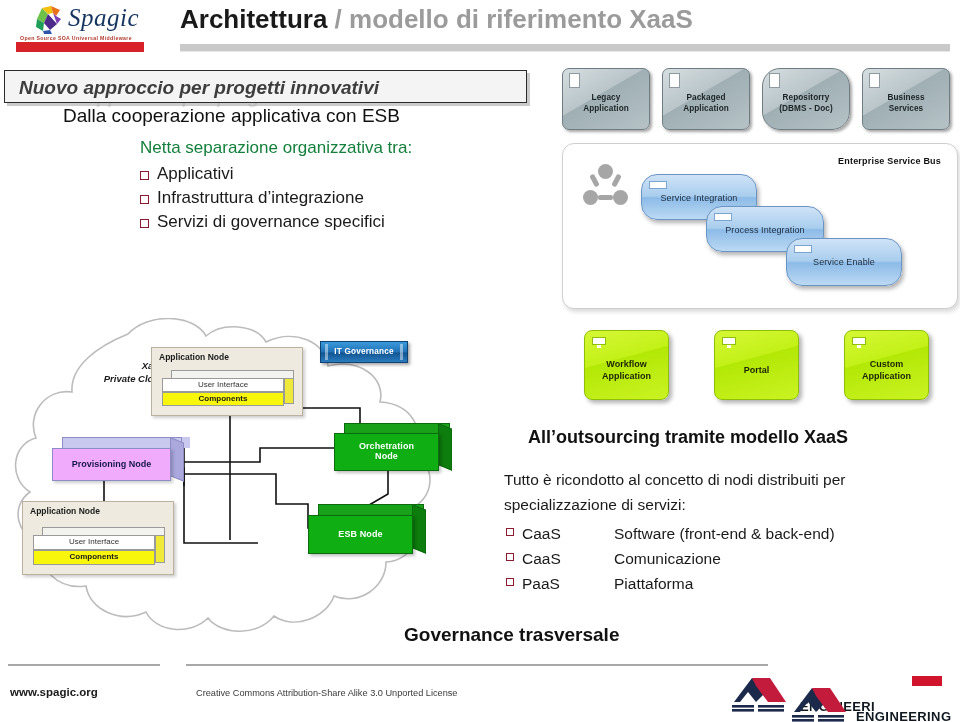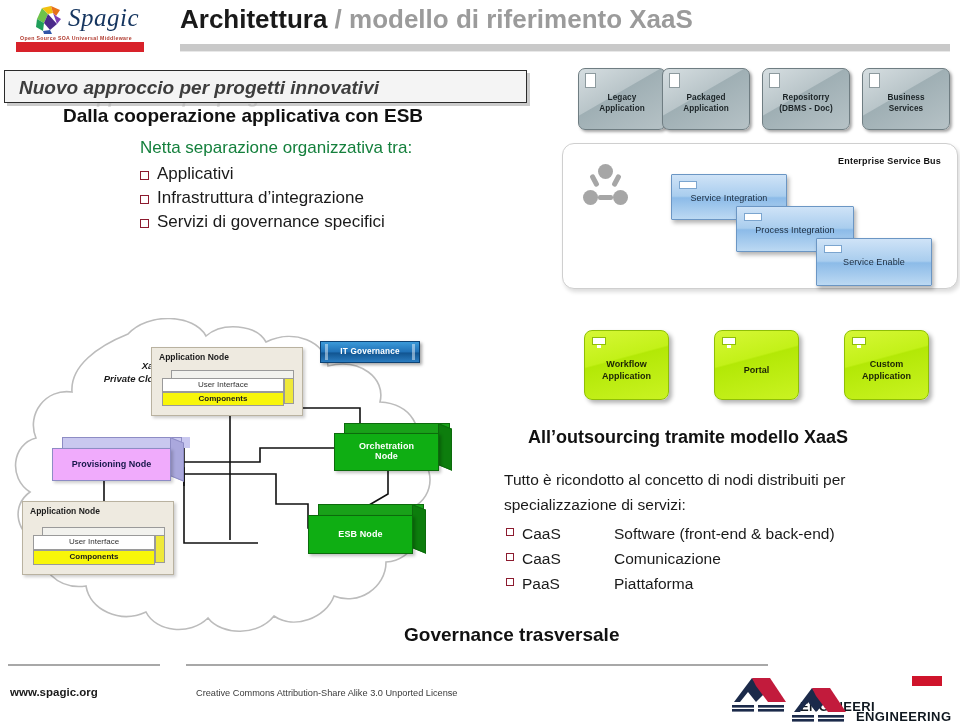--- a/index.html
+++ b/index.html
@@ -32,21 +32,21 @@
   
   .banner{position:absolute;left:4px;top:70px;width:523px;height:33px;
     background:#f4f4f4;border:1px solid #2b2b2b;box-sizing:border-box;
     box-shadow:3px 3px 0 rgba(160,160,160,.55);}
   .banner-text{position:absolute;left:14px;top:6px;font-size:19px;font-style:italic;
     font-weight:bold;color:#3d3d3d;white-space:nowrap;}
   .banner-ghost{position:absolute;left:22px;top:86px;font-size:19px;font-style:italic;
     font-weight:bold;color:#dedede;white-space:nowrap;z-index:0;}
 
   
-  .lead{position:absolute;left:63px;top:105px;font-size:19px;font-weight:bold;
+  .lead{position:absolute;left:63px;top:105px;font-size:19px;font-weight:normal;
     color:#111;white-space:nowrap;}
   .sub-lead{position:absolute;left:140px;top:138px;font-size:17px;color:#15803d;white-space:nowrap;}
   .bullets{position:absolute;left:140px;top:164px;}
   .bullet{display:flex;align-items:flex-start;margin-bottom:4px;font-size:17px;color:#1a1a1a;white-space:nowrap;}
   .bsq{width:7px;height:7px;border:1.4px solid #8c1b2f;background:#fff;
     margin-right:8px;margin-top:7px;flex:0 0 auto;}
   .bsq.small{width:6px;height:6px;}
 
   
   .rt-title{position:absolute;left:528px;top:427px;font-size:18px;font-weight:bold;
@@ -64,60 +64,60 @@
   .esb-apps{position:absolute;left:562px;top:68px;width:396px;height:68px;}
   .appbox{position:absolute;top:0;width:88px;height:62px;border-radius:7px;
     background:linear-gradient(150deg,#d6dee1 0%,#b9c5c9 42%,#9fafb4 43%,#b6c2c6 100%);
     border:1px solid #6f7d82;box-shadow:2px 2px 3px rgba(0,0,0,.35);
     box-sizing:border-box;}
   .appbox .doc{position:absolute;left:6px;top:4px;width:9px;height:13px;background:#fff;
     border:1px solid #8d9a9e;}
   .appbox .lbl{position:absolute;left:0;right:0;top:24px;text-align:center;
     font-size:8.2px;font-weight:bold;color:#1b2326;line-height:10.5px;letter-spacing:.1px;}
 
-  .esb-panel{position:absolute;left:562px;top:143px;width:396px;height:146px;
+  .esb-panel{position:absolute;left:562px;top:143px;width:396px;height:166px;
     border:1px solid #cfcfcf;border-radius:12px;background:#fff;
     box-shadow:2px 3px 4px rgba(0,0,0,.14);box-sizing:border-box;}
   .esb-panel-title{position:absolute;right:16px;top:12px;font-size:9px;font-weight:bold;
     color:#111;letter-spacing:.2px;}
   .nodeicon{position:absolute;left:20px;top:20px;width:46px;height:44px;}
   .nodeicon i{position:absolute;border-radius:50%;background:#a6a6a6;display:block;}
   .nodeicon .n1{left:15px;top:0;width:15px;height:15px;}
   .nodeicon .n2{left:0;top:26px;width:15px;height:15px;}
   .nodeicon .n3{left:30px;top:26px;width:15px;height:15px;}
   .nodeicon .e{position:absolute;background:#a6a6a6;height:5px;border-radius:2px;}
   .nodeicon .e1{left:5px;top:14px;width:13px;transform:rotate(62deg);}
   .nodeicon .e2{left:27px;top:14px;width:13px;transform:rotate(-62deg);}
   .nodeicon .e3{left:15px;top:31px;width:15px;}
 
-  .bluebox{position:absolute;border-radius:1px;box-sizing:border-box;
+  .bluebox{position:absolute;border-radius:16px;box-sizing:border-box;
     border:1px solid #6b96c4;
     background:linear-gradient(180deg,#cfe3f7 0%,#a9cdee 48%,#8cbbe8 52%,#bcd9f3 100%);
-    box-shadow:2px 3px 4px rgba(0,0,0,.3);margin-left:30px;}
+    box-shadow:2px 3px 4px rgba(0,0,0,.3);}
   .bluebox .tag{position:absolute;left:7px;top:6px;width:16px;height:6px;background:#fff;
     border:1px solid #7ba5cf;}
   .bluebox .lbl{position:absolute;left:0;right:0;top:18px;text-align:center;
     font-size:9px;color:#1b2b3d;letter-spacing:.1px;}
 
   
   .cloud-wrap{position:absolute;left:8px;top:318px;width:470px;height:330px;}
   .cloud-wrap svg{position:absolute;left:0;top:0;}
 
   .app-node{position:absolute;background:#eeeae0;border:1px solid #b9b2a0;
     box-shadow:2px 2px 3px rgba(0,0,0,.2);box-sizing:border-box;}
   .app-node .hdr{position:absolute;left:7px;top:4px;font-size:8.5px;font-weight:bold;color:#1a1a1a;}
   .stack{position:absolute;}
   .stack .ui{position:absolute;background:#fff;border:1px solid #9a9a9a;box-sizing:border-box;
     font-size:8px;color:#333;text-align:center;line-height:12px;}
   .stack .cm{position:absolute;background:#f8f60a;border:1px solid #9a9a9a;box-sizing:border-box;
     font-size:8px;font-weight:bold;color:#1a1a1a;text-align:center;line-height:12px;}
   .stack .sk{position:absolute;background:#f2f2ee;border:1px solid #9a9a9a;}
   .stack .skY{position:absolute;background:#efe93a;border:1px solid #9a9a9a;}
 
-  .itgov{position:absolute;left:320px;top:341px;width:100px;height:22px;
+  .itgov{position:absolute;left:320px;top:341px;width:88px;height:22px;
     background:linear-gradient(180deg,#3b9ad9 0%,#1f6fb5 52%,#10538f 53%,#2a7cc0 100%);
     border:1px solid #0e4374;box-shadow:2px 2px 3px rgba(0,0,0,.35);box-sizing:border-box;}
   .itgov .bar{position:absolute;top:2px;bottom:2px;width:3px;background:rgba(255,255,255,.45);}
   .itgov .lbl{position:absolute;left:0;right:0;top:5px;text-align:center;font-size:8.2px;
     font-weight:bold;color:#fff;letter-spacing:.2px;}
 
   .cloudlabel{position:absolute;left:60px;top:359px;width:105px;text-align:right;
     font-size:9.5px;font-style:italic;font-weight:bold;color:#1a1a1a;line-height:13px;}
 
   
@@ -200,35 +200,35 @@
       <span class="bsq"></span>
       <span>Infrastruttura d’integrazione</span>
     </div>
     <div class="bullet">
       <span class="bsq"></span>
       <span>Servizi di governance specifici</span>
     </div>
   </div>
 
   <div class="esb-apps">
-    <div class="appbox" style="left:16px;">
+    <div class="appbox" style="left:0px;">
       <span class="doc"></span>
       <div class="lbl">
         <span>Legacy</span><br>
         <span>Application</span>
       </div>
     </div>
     <div class="appbox" style="left:100px;">
       <span class="doc"></span>
       <div class="lbl">
         <span>Packaged</span><br>
         <span>Application</span>
       </div>
     </div>
-    <div class="appbox" style="left:200px;">
+    <div class="appbox" style="left:200px;border-radius:18px;">
       <span class="doc"></span>
       <div class="lbl">
         <span>Repositorry</span><br>
         <span>(DBMS - Doc)</span>
       </div>
     </div>
     <div class="appbox" style="left:300px;">
       <span class="doc"></span>
       <div class="lbl">
         <span>Business</span><br>

